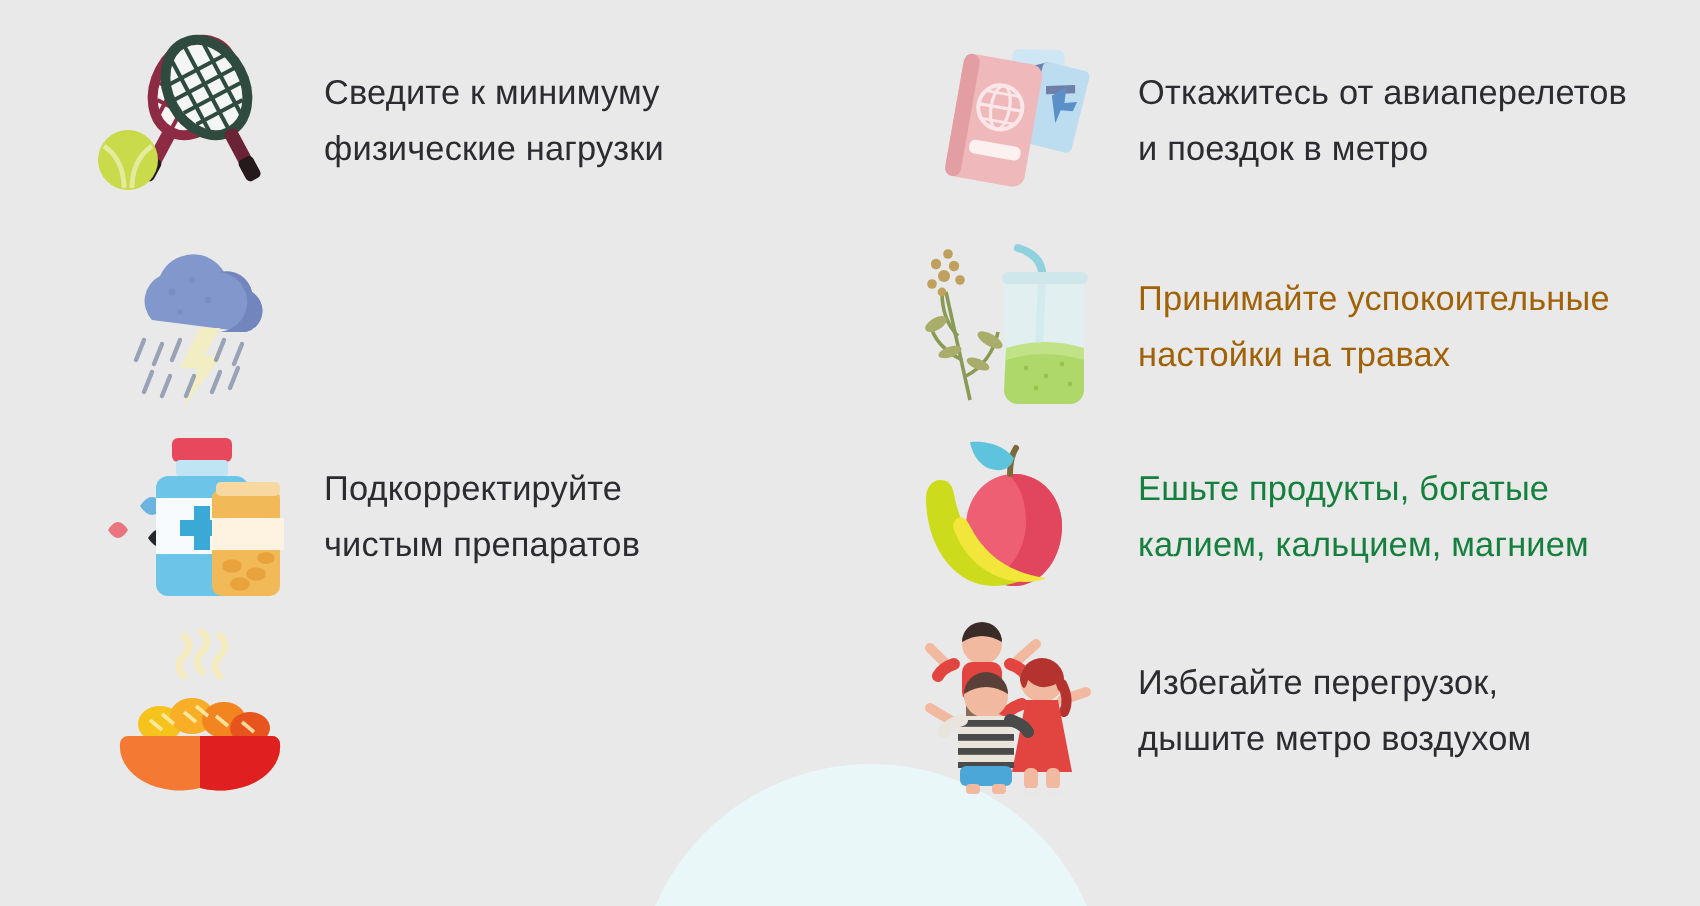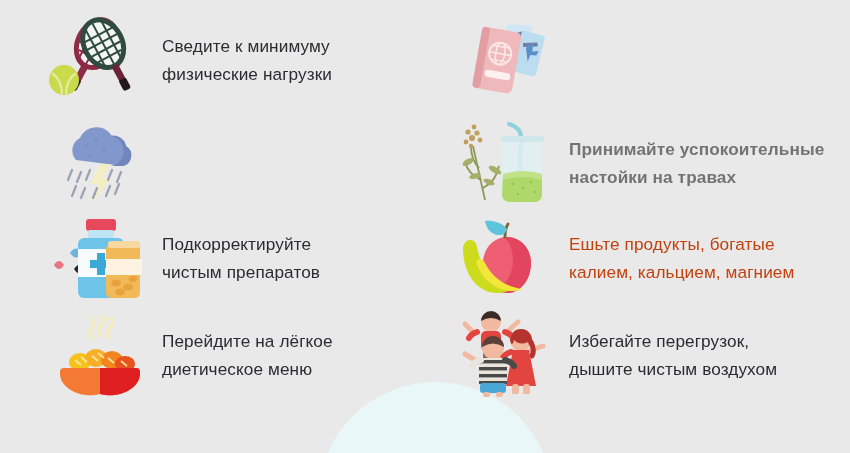--- a/index.html
+++ b/index.html
@@ -130,20 +130,22 @@
             <rect x="22" y="16" width="8" height="62" rx="4" fill="#e29ea3"></rect>
             <circle cx="44" cy="40" r="11" fill="none" stroke="#fbe7e8" stroke-width="2"></circle>
             <ellipse cx="44" cy="40" rx="4.6" ry="11" fill="none" stroke="#fbe7e8" stroke-width="1.6"></ellipse>
             <line x1="33" y1="40" x2="55" y2="40" stroke="#fbe7e8" stroke-width="1.6"></line>
             <line x1="35" y1="33" x2="53" y2="33" stroke="#fbe7e8" stroke-width="1.4"></line>
             <line x1="35" y1="47" x2="53" y2="47" stroke="#fbe7e8" stroke-width="1.4"></line>
             <rect x="32" y="58" width="26" height="7" rx="3" fill="#fdf0f0"></rect>
           </g>
         </svg>
       </div>
+      <div class="tip-text" style="color: rgb(43, 43, 48);">Откажитесь от авиаперелетов
+и поездок в метро</div>
     </div>
 
     <div class="tip">
       <div class="tip-icon">
         <svg viewBox="0 0 104 92">
           <path d="M28 42 a14 14 0 0 1 4 -22 a18 18 0 0 1 32 -2 a13 13 0 0 1 14 10 a11 11 0 0 1 -3 20 z" fill="#8298cc"></path>
           <path d="M62 18 a13 13 0 0 1 16 10 a11 11 0 0 1 -3 20 h-16 a12 12 0 0 0 3 -30z" fill="#7286bd"></path>
           <g opacity="0.55" fill="#7286bd">
             <circle cx="38" cy="28" r="1.7"></circle>
               <circle cx="48" cy="22" r="1.5"></circle>
@@ -198,21 +200,21 @@
           <g fill="#8fbf46" opacity="0.8">
             <circle cx="58" cy="66" r="1.2"></circle>
               <circle cx="68" cy="70" r="1.2"></circle>
             <circle cx="76" cy="64" r="1.2"></circle>
               <circle cx="63" cy="76" r="1.2"></circle>
             <circle cx="80" cy="74" r="1.2"></circle>
           </g>
           <rect x="46" y="18" width="43" height="6" rx="3" fill="#cfe7ea"></rect>
         </svg>
       </div>
-      <div class="tip-text" style="color: #737373; font-weight: bold;">Принимайте успокоительные
+      <div class="tip-text" style="color: #a16207;">Принимайте успокоительные
 настойки на травах</div>
     </div>
 
     <div class="tip">
       <div class="tip-icon">
         <svg viewBox="0 0 104 92">
           <path d="M6 52 q5 -8 10 0 q-5 8 -10 0z" fill="#e8757f"></path>
           <path d="M22 40 q6 -9 12 0 q-6 9 -12 0z" fill="#6cb3e0"></path>
           <path d="M26 56 q6 -9 12 0 q-6 9 -12 0z" fill="#25262b"></path>
           <rect x="38" y="6" width="30" height="12" rx="3" fill="#e8485c"></rect>
@@ -239,21 +241,21 @@
       <div class="tip-icon">
         <svg viewBox="0 0 104 92">
           <path d="M52 24 c14 0 24 12 24 26 c0 16 -10 30 -24 30 c-14 0 -24 -14 -24 -30 c0 -14 10 -26 24 -26z" fill="#ef5f74"></path>
           <path d="M52 24 c14 0 24 12 24 26 c0 16 -10 30 -24 30 c-4 0 -8 -1 -11 -4 c10 -3 17 -16 17 -28 c0 -10 -3 -19 -9 -24z" fill="#e2455e"></path>
           <path d="M50 24 c0 -6 1 -10 3 -13" stroke="#7d6a3a" stroke-width="3" fill="none" stroke-linecap="round"></path>
           <path d="M52 16 c-8 -10 -22 -8 -22 -8 c0 0 2 13 13 14 c5 0.5 8 -2 9 -6z" fill="#5ec4dd"></path>
           <path d="M8 36 c0 24 14 44 34 44 c10 0 16 -4 16 -4 c-18 -4 -32 -20 -36 -42 c-1 -5 -3 -7 -7 -7 c-4 0 -7 4 -7 9z" fill="#ccdb1c"></path>
           <path d="M22 52 c6 16 20 26 36 26 c6 0 10 -2 10 -2 c-16 -2 -30 -10 -38 -26 c-2 -4 -4 -5 -6 -4 c-2 1 -3 3 -2 6z" fill="#f2e63a"></path>
         </svg>
       </div>
-      <div class="tip-text" style="color: #c2410c;">Ешьте продукты, богатые
+      <div class="tip-text" style="color: #15803d;">Ешьте продукты, богатые
 калием, кальцием, магнием</div>
     </div>
 
     <div class="tip">
       <div class="tip-icon">
         <svg viewBox="0 0 104 92">
           <g stroke="#f4ecbe" stroke-width="3.4" fill="none" stroke-linecap="round">
             <path d="M44 28 q-5 -5 0 -10 q5 -5 0 -10"></path>
             <path d="M53 26 q-5 -5 0 -10 q5 -5 0 -10"></path>
             <path d="M62 28 q-5 -5 0 -10 q5 -5 0 -10"></path>
@@ -269,22 +271,20 @@
               <line x1="44" y1="46" x2="50" y2="51"></line>
                 <line x1="50" y1="43" x2="56" y2="48"></line>
               <line x1="60" y1="48" x2="66" y2="53"></line>
                 <line x1="73" y1="51" x2="79" y2="56"></line>
             </g>
           </g>
           <path d="M16 58 h72 a4 4 0 0 1 4 4 a30 22 0 0 1 -40 22 a30 22 0 0 1 -40 -22 a4 4 0 0 1 4 -4z" fill="#f47a33"></path>
           <path d="M52 58 h36 a4 4 0 0 1 4 4 a30 22 0 0 1 -40 22z" fill="#e02020"></path>
         </svg>
       </div>
-      <div class="tip-text" style="color: rgb(43, 43, 48);">Перейдите на лёгкое
-диетическое меню</div>
     </div>
 
     <div class="tip col2">
       <div class="tip-icon">
         <svg viewBox="0 0 104 92">
 
           <g>
             <path d="M18 22 l-8 -8" stroke="#f0b9a0" stroke-width="5" stroke-linecap="round"></path>
             <path d="M54 20 l9 -8" stroke="#f0b9a0" stroke-width="5" stroke-linecap="round"></path>
             <circle cx="36" cy="12" r="10" fill="#f0b9a0"></circle>
@@ -324,17 +324,17 @@
             </g>
             <path d="M26 50 q-7 2 -9 6" stroke="#e9e4dc" stroke-width="6" stroke-linecap="round" fill="none"></path>
             <path d="M50 50 q7 2 9 6" stroke="#4a4a4a" stroke-width="6" stroke-linecap="round" fill="none"></path>
             <rect x="25" y="73" width="26" height="10" rx="3" fill="#4aa7d8"></rect>
             <rect x="28" y="82" width="7" height="5" rx="2" fill="#f0b9a0"></rect>
             <rect x="41" y="82" width="7" height="5" rx="2" fill="#f0b9a0"></rect>
           </g>
         </svg>
       </div>
       <div class="tip-text" style="color: rgb(43, 43, 48);">Избегайте перегрузок,
-дышите чистым воздухом</div>
+дышите метро воздухом</div>
     </div>
 
   </div>
 </div>
 
 </body></html>

